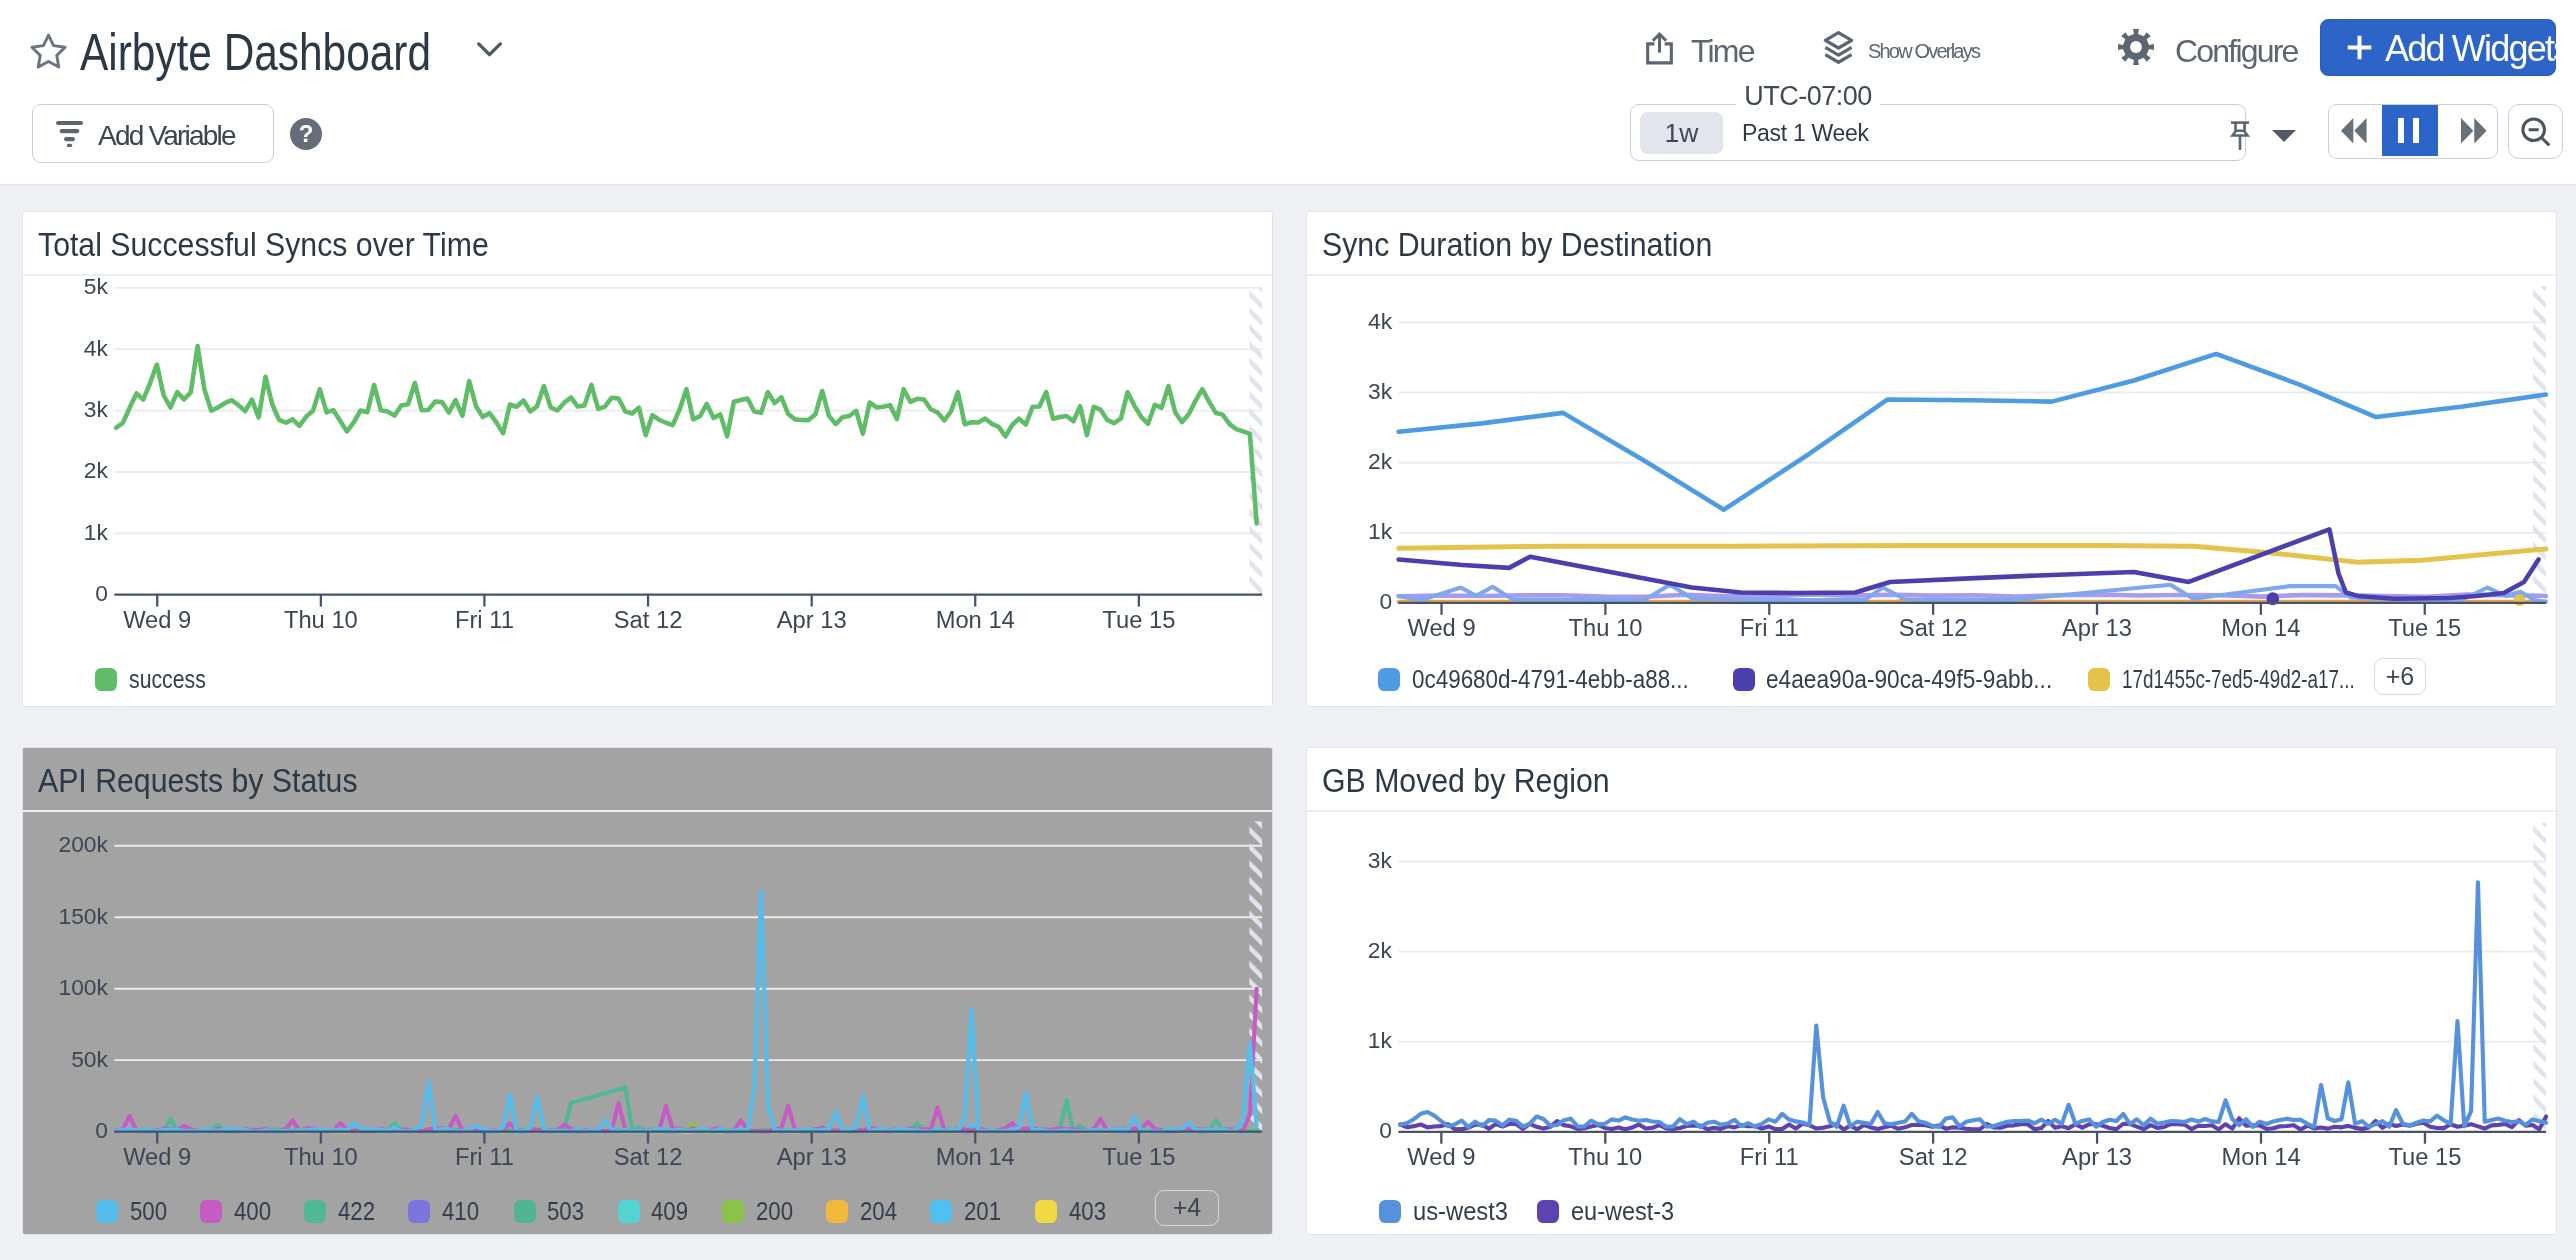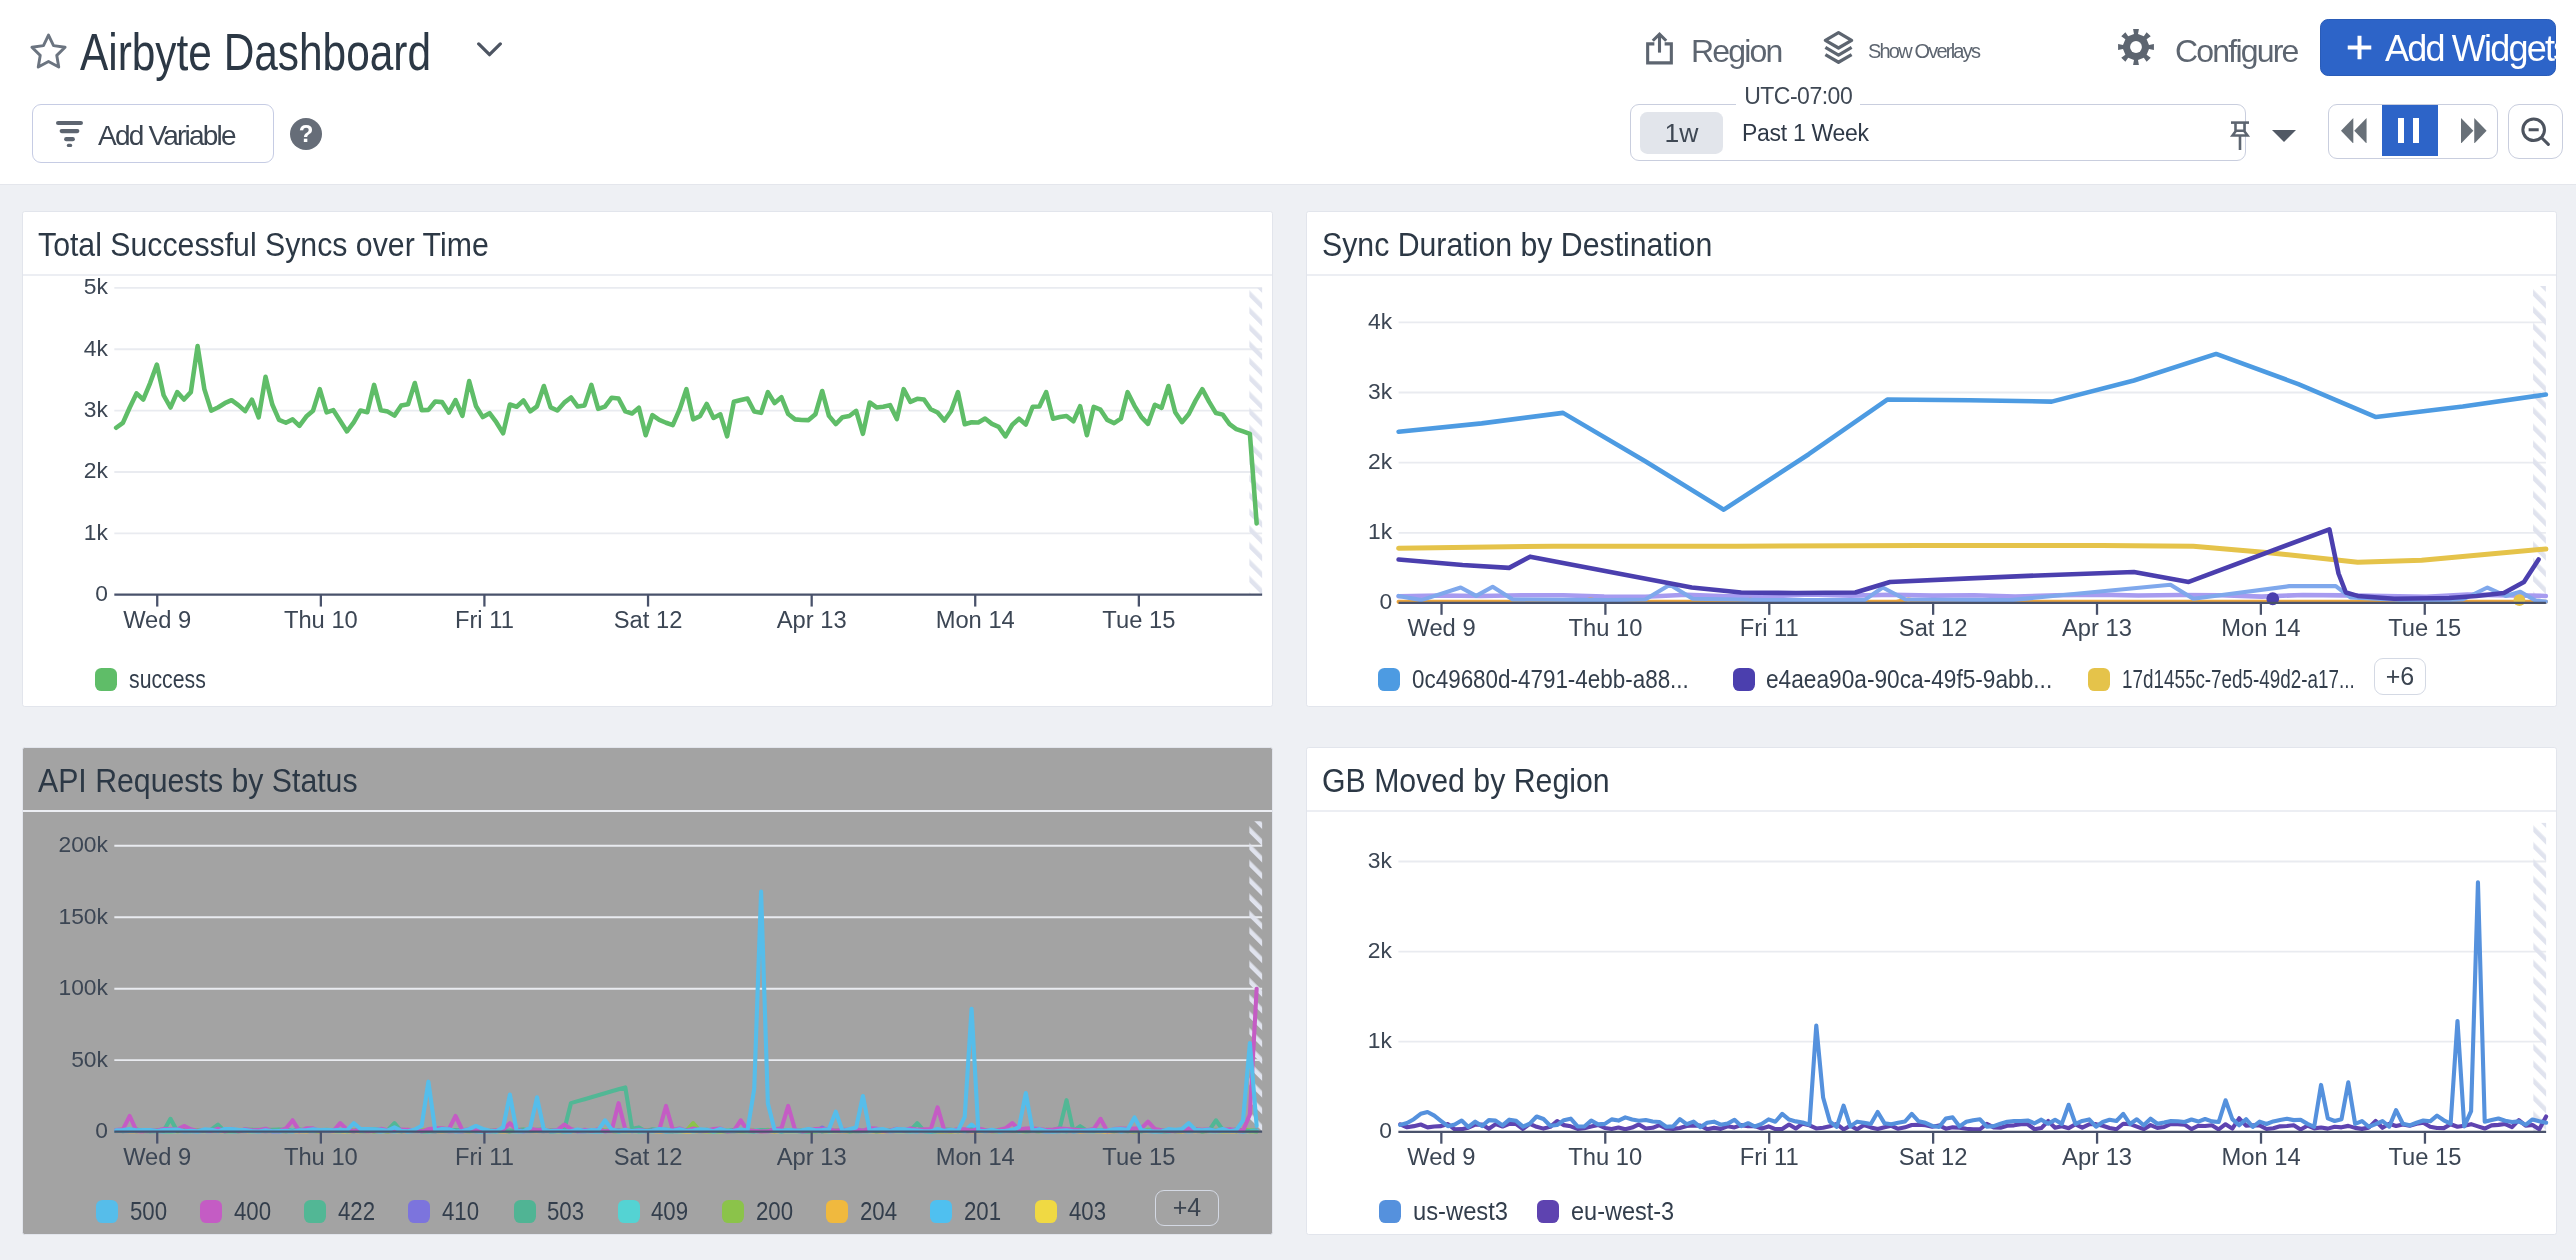--- a/index.html
+++ b/index.html
@@ -12,21 +12,21 @@
     <svg style="position:absolute;left:476px;top:42px" width="27" height="16.4" viewBox="0 0 30 18">
 <path d="M3 2 L15 14 27 2" fill="none" stroke="#4d5562" stroke-width="3.6" stroke-linecap="round" stroke-linejoin="round"></path>
     </svg>
 <svg style="position:absolute;left:1643px;top:31px" width="33" height="35" viewBox="0 0 32 34">
 <g stroke="#5d6570" stroke-width="3" fill="none">
 <path d="M11 12.5 H4.5 V31 H27.5 V12.5 H21"></path>
 <path d="M16 21 V3"></path>
 <path d="M9.5 9.5 L16 3 L22.5 9.5"></path>
       </g>
     </svg>
-    <div style="position:absolute;left:1691px;top:35px;font-size:32px;line-height:32px;letter-spacing:-1.8px;color:#5d6570;white-space:nowrap">Region</div>
+    <div style="position:absolute;left:1691px;top:35px;font-size:32px;line-height:32px;letter-spacing:-1.8px;color:#5d6570;white-space:nowrap">Time</div>
 <svg style="position:absolute;left:1821px;top:29px" width="35" height="38" viewBox="0 0 32 34">
 <g stroke="#5d6570" stroke-width="3" fill="none" stroke-linejoin="round">
 <path d="M16 3 L28 10 16 17 4 10 Z"></path>
 <path d="M4 16.5 L16 23.5 28 16.5"></path>
 <path d="M4 23 L16 30 28 23"></path>
       </g>
     </svg>
     <div style="position:absolute;left:1868px;top:35px;font-size:20px;line-height:32px;letter-spacing:-1.8px;color:#5d6570;white-space:nowrap">Show Overlays</div>
 <svg style="position:absolute;left:2116px;top:27px" width="40" height="40" viewBox="0 0 44 44">
 <path d="M18.8 2.3 L25.2 2.3 L24.2 7.7 L30.6 10.3 L33.7 5.8 L38.2 10.3 L33.7 13.4 L36.3 19.8 L41.7 18.8 L41.7 25.2 L36.3 24.2 L33.7 30.6 L38.2 33.7 L33.7 38.2 L30.6 33.7 L24.2 36.3 L25.2 41.7 L18.8 41.7 L19.8 36.3 L13.4 33.7 L10.3 38.2 L5.8 33.7 L10.3 30.6 L7.7 24.2 L2.3 25.2 L2.3 18.8 L7.7 19.8 L10.3 13.4 L5.8 10.3 L10.3 5.8 L13.4 10.3 L19.8 7.7 Z" fill="#5d6570"></path>
@@ -59,21 +59,21 @@
           <path d="M3 1.6 H21"></path>
           <path d="M7.5 1.6 V9.8 M16.5 1.6 V9.8"></path>
           <path d="M4.5 14.5 L8 9.8 H16 L19.5 14.5 Z"></path>
           <path d="M12 14.5 V29"></path>
         </g>
       </svg>
 <svg style="position:absolute;left:641px;top:25px" width="24" height="12" viewBox="0 0 26 13">
         <polygon points="0,0 26,0 13,13" fill="#515965"></polygon>
       </svg>
 </div>
-    <div style="position:absolute;left:1736px;top:85px;padding:0 8.2px;background:#fff;font-size:23px;line-height:23px;letter-spacing:-0.5px;color:#3f4854">UTC-07:00</div>
+    <div style="position:absolute;left:1736px;top:85px;padding:0 8.2px;background:#fff;font-size:27px;line-height:23px;letter-spacing:-0.5px;color:#3f4854">UTC-07:00</div>
     <div style="position:absolute;left:2328px;top:104px;width:170px;height:55px;background:#fff;border:1.8px solid #c9cede;border-radius:9px;box-sizing:border-box;overflow:hidden">
 <div style="position:absolute;left:53px;top:0;width:56px;height:51px;background:#2d64c8"></div>
 <svg style="position:absolute;left:12px;top:12.8px" width="26.5" height="25.6" viewBox="0 0 29 28">
         <g fill="#687078">
           <polygon points="13.5,0 13.5,28 0,14"></polygon>
           <polygon points="28,0 28,28 14.5,14"></polygon>
         </g>
       </svg>
 <div style="position:absolute;left:69px;top:12.8px;width:6.4px;height:25.6px;background:#fff"></div>
 <div style="position:absolute;left:84px;top:12.8px;width:6.4px;height:25.6px;background:#fff"></div>

